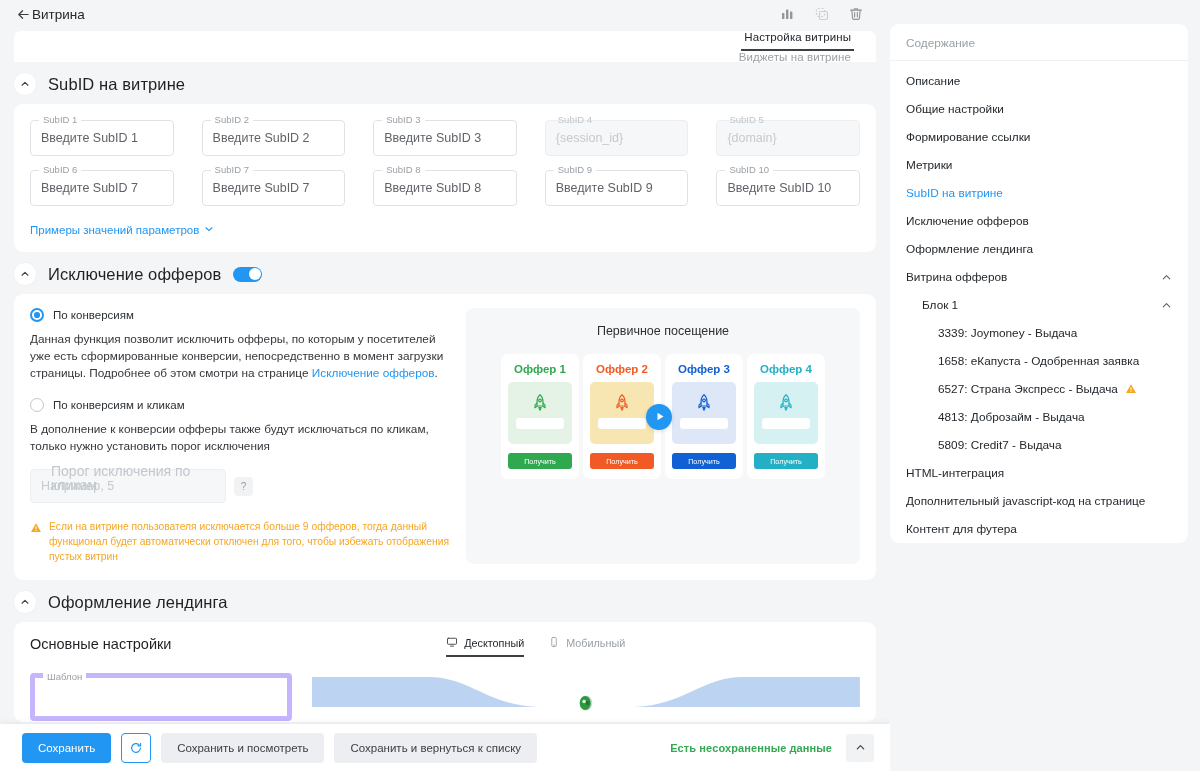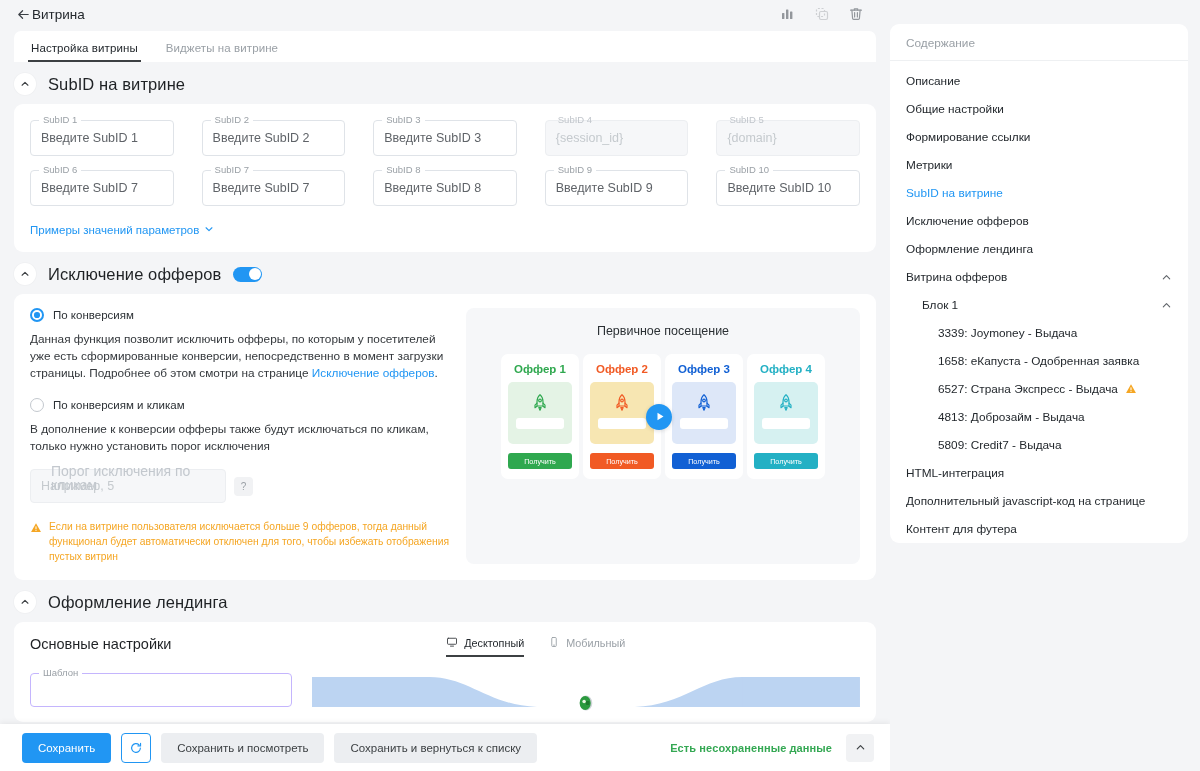--- a/index.html
+++ b/index.html
@@ -47,20 +47,21 @@
   .tb-icon.dim { opacity: .28; }
 
   
   .tabs-card {
     margin: 3px 14px 0 14px;
     background: #fff;
     border-radius: 7px 7px 0 0;
     height: 31px;
     display: flex; align-items: flex-end;
     padding-left: 14px;
+    flex-direction: column;
   }
   .tab {
     font-size: 11.5px;
     padding: 0 3px 6px 3px;
     margin-right: 22px;
     color: #9aa0a6;
     cursor: pointer;
     border-bottom: 2px solid transparent;
     letter-spacing: .1px;
   }
@@ -231,22 +232,22 @@
   .dev-tab {
     display: flex; align-items: center; gap: 6px;
     font-size: 10.8px; color: #9aa0a6; cursor: pointer;
     padding-bottom: 5px; border-bottom: 2px solid transparent;
   }
   .dev-tab.active { color: #23282d; border-bottom-color: #3c4043; }
   .dev-tab svg { width: 12px; height: 12px; }
 
   .landing-body { display: flex; margin-top: 16px; gap: 20px; }
   .tmpl-field {
-    width: 268px; height: 34px; position: relative;
-    border: 1px solid #c4b5fd; border-radius: 4px; background: #fff;
+    width: 268px; height: 48px; position: relative;
+    border: 5px solid #c4b5fd; border-radius: 4px; background: #fff;
   }
   .tmpl-field .lbl {
     position: absolute; top: -6px; left: 8px; background: #fff; padding: 0 4px;
     font-size: 9.5px; color: #9aa0a6; line-height: 1;
   }
   .wave-preview {
     flex: 1 1 auto; height: 40px; position: relative; overflow: hidden;
     border-radius: 5px 5px 0 0;
   }
   .wave-preview svg { display: block; width: 100%; height: 40px; }

